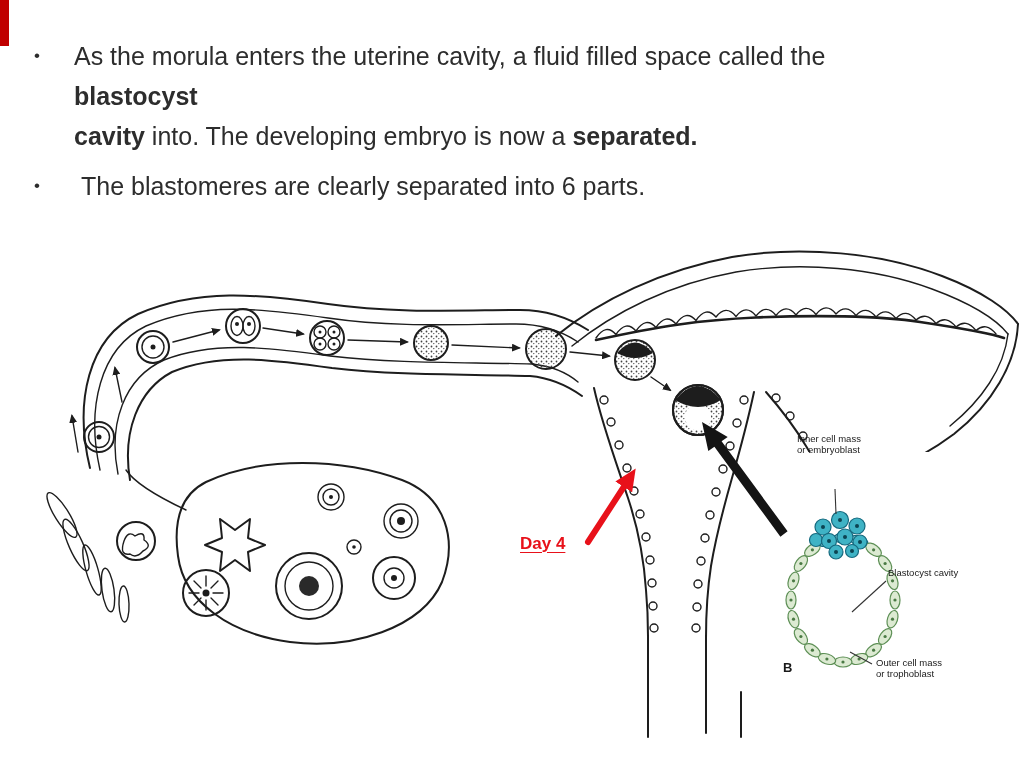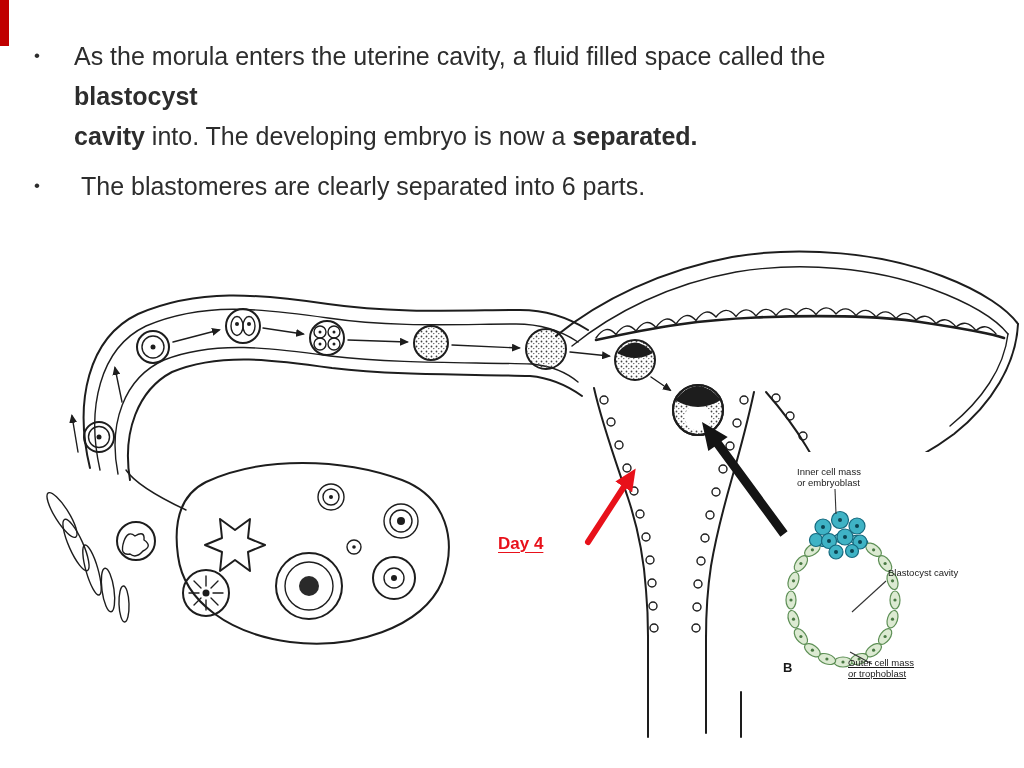--- a/index.html
+++ b/index.html
@@ -28,25 +28,25 @@
   .redline{stroke:var(--red); stroke-width:6; fill:none; stroke-linecap:round;}
   .cellg{fill:var(--cell_green); stroke:var(--cell_green_dark); stroke-width:1.2;}
   .celltr{fill:#8ed2d8; stroke:var(--teal_dark); stroke-width:1.2;}
   .cellt{fill:var(--teal); stroke:var(--teal_dark); stroke-width:1.2;}
   .nuc{fill:#4a7a44; stroke:none;}
   .nuct{fill:#0c4452; stroke:none;}
   .leader{stroke:#333; stroke-width:1.1; fill:none;}
   .panel{fill:#ffffff; stroke:none;}
   
   .lbl{position:absolute; z-index:5; color:#1a1a1a; font-size:9.5px; line-height:1.18; white-space:pre-line;}
-  .lbl-inner{left:797px; top:466px; width:92px;}
+  .lbl-inner{left:797px; top:433px; width:92px;}
   .lbl-cavity{left:888px; top:567px; width:90px;}
-  .lbl-outer{left:848px; top:657px; width:100px;text-decoration:underline;}
+  .lbl-outer{left:876px; top:657px; width:100px;}
   .lbl-b{left:783px; top:660px; font-size:13px; font-weight:700;}
-  .day4{position:absolute; z-index:5; left:498px; top:534px; color:var(--red);
+  .day4{position:absolute; z-index:5; left:520px; top:534px; color:var(--red);
         font-size:17px; font-weight:700; text-decoration:underline; text-underline-offset:3px;}
 </style>
 </head>
 <body>
 
 <div class="slide">
 
   <div class="corner-bar"></div>
 
   <div class="bullets">

